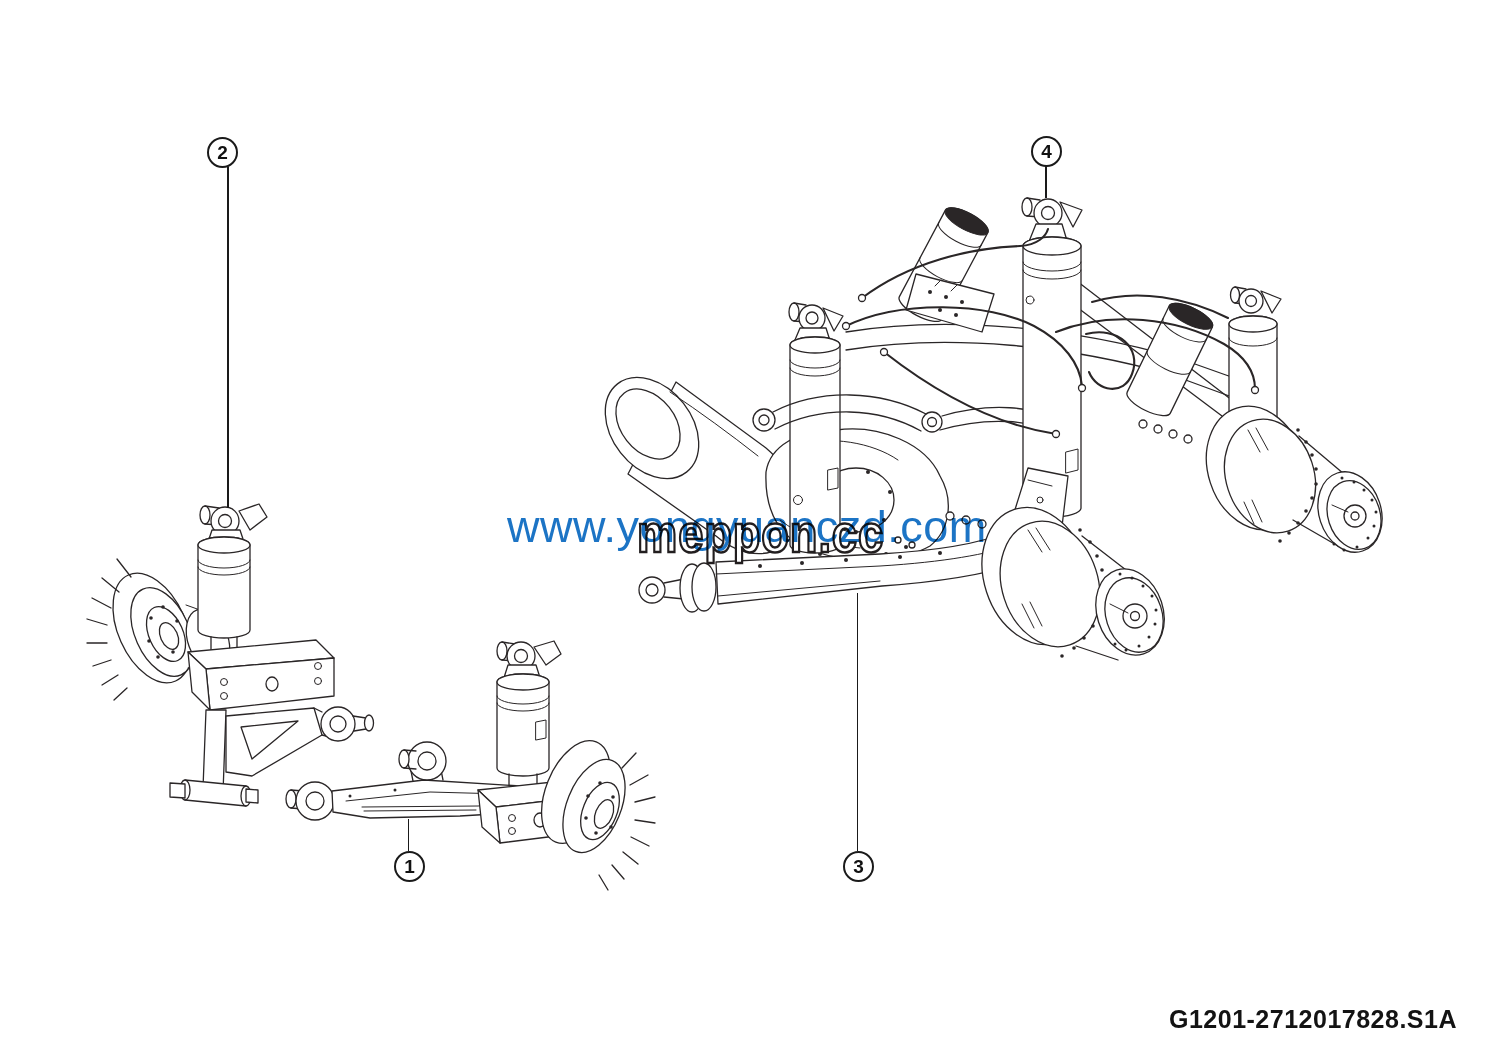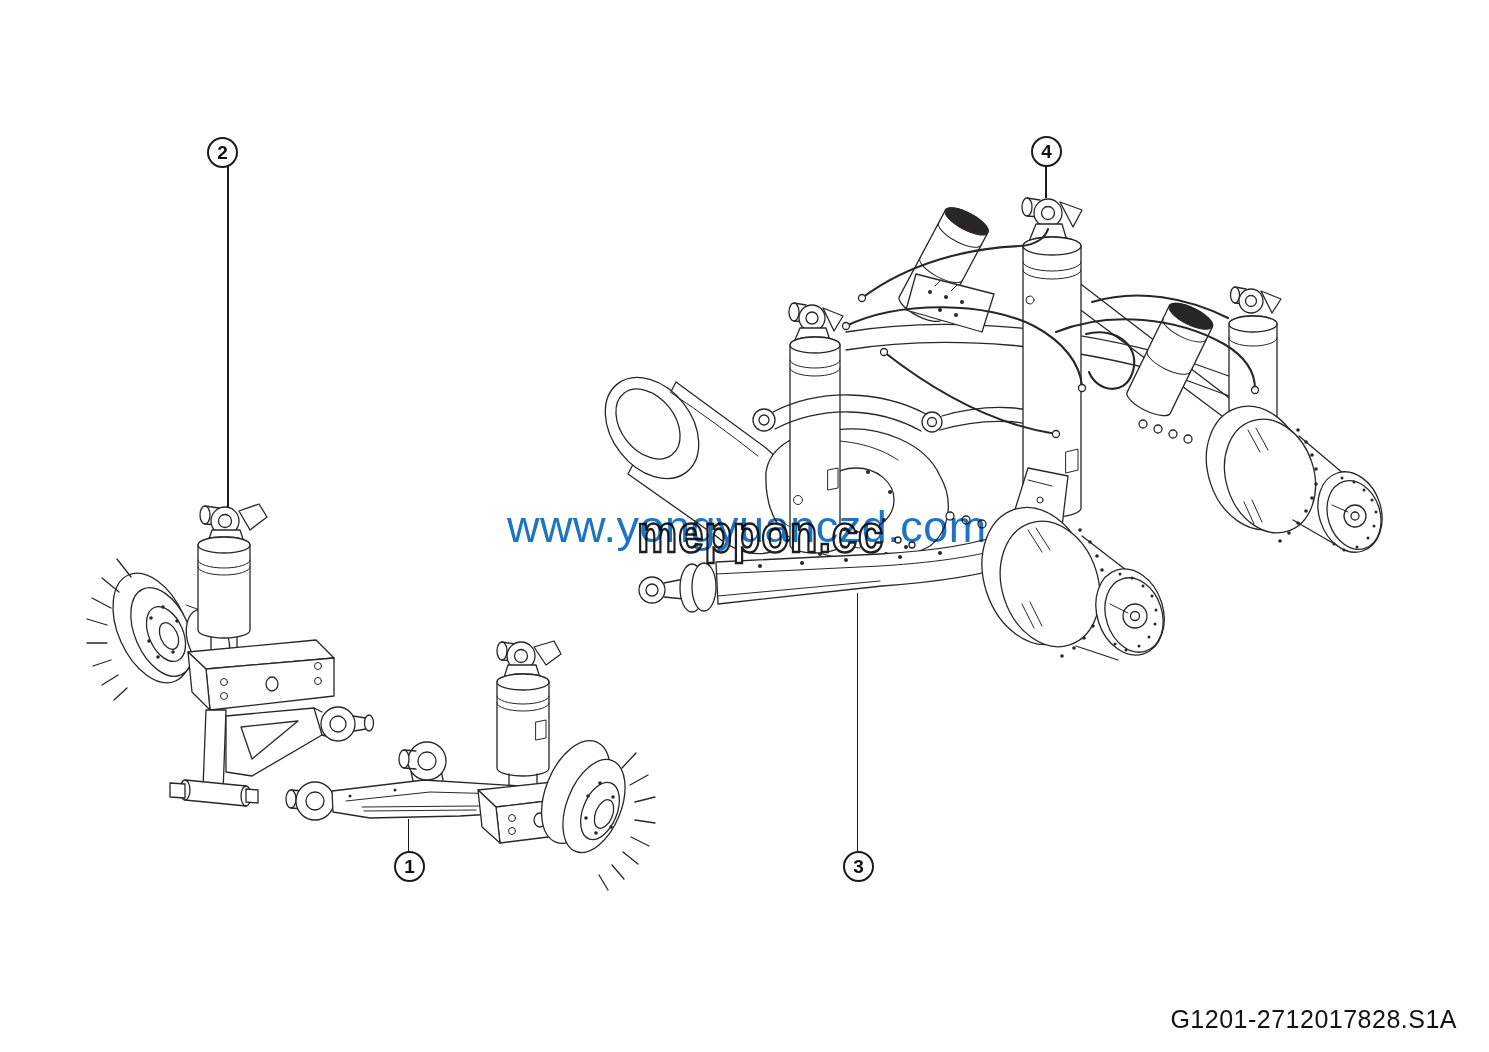--- a/index.html
+++ b/index.html
@@ -16,21 +16,21 @@
   .dot{fill:#2a2627;stroke:none;}
   .dk{fill:#2a2627;stroke:#2a2627;stroke-width:1;}
   
   .balloon{
     position:absolute;width:27px;height:27px;border:2.2px solid #1a1a1a;border-radius:50%;
     background:#ffffff;display:flex;align-items:center;justify-content:center;
     font-size:19px;font-weight:bold;color:#111;line-height:1;
   }
   .leader{position:absolute;width:1.6px;background:#1a1a1a;}
   .drawing-number{
-    position:absolute;right:32px;top:1005px;font-size:25px;font-weight:normal;
+    position:absolute;right:32px;top:1005px;font-size:25px;font-weight:bold;
     letter-spacing:.5px;color:#131313;white-space:nowrap;
   }
 </style>
 </head>
 <body>
 
 <div class="page">
 
   <svg class="art" width="1489" height="1052" viewBox="0 0 1489 1052">
 

